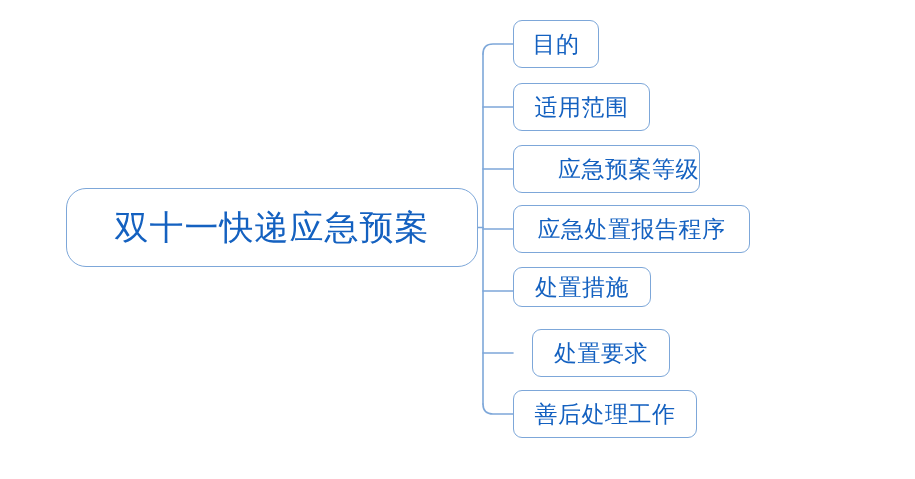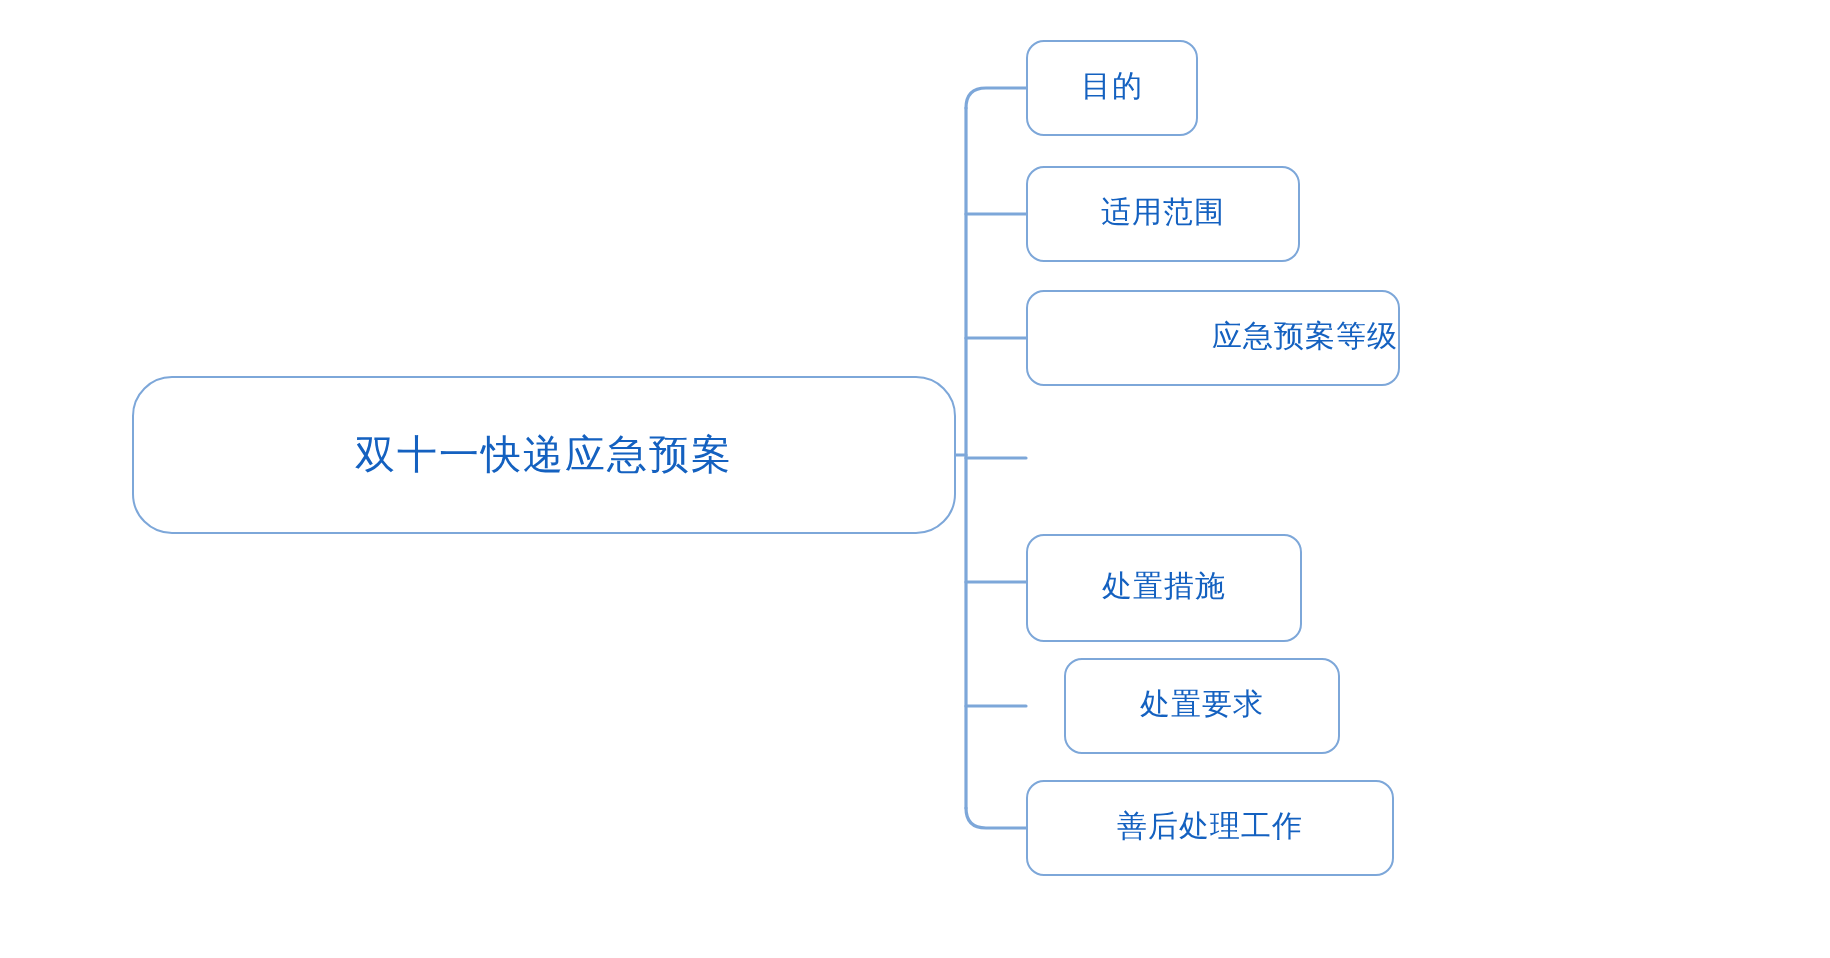--- a/index.html
+++ b/index.html
@@ -44,25 +44,25 @@
     border: 1.3px solid #7da7d9;
     border-radius: 9px;
   }
   .node-label {
     color: #1461c0;
     white-space: nowrap;
     letter-spacing: 0.5px;
     line-height: 1;
   }
   .root-label {
-    font-size: 20px;
+    font-size: 34px;
     letter-spacing: 1px;
   }
   .child-label {
-    font-size: 15px;
+    font-size: 23px;
     letter-spacing: 0.5px;
   }
 </style>
 </head>
 <body>
 
 <div id="canvas">
 
   <svg id="connectors" viewBox="0 0 915 479" width="915" height="479" aria-hidden="true">
       <path d="M 478 227.5 L 483 227.5" fill="none" stroke="#7da7d9" stroke-width="1.6" stroke-linecap="round"></path>
@@ -85,22 +85,25 @@
   </div>
 
   <div class="node node-child" id="child-1" style="left: 513px; top: 83px; width: 137px; height: 48px;">
     <span class="node-label child-label">适用范围</span>
   </div>
 
   <div class="node node-child" id="child-2" style="left: 513px; top: 145px; width: 187px; height: 48px; justify-content: flex-end;">
     <span class="node-label child-label">应急预案等级</span>
   </div>
 
+  <div class="node node-child" id="child-3" style="left: 513px; top: 205px; width: 237px; height: 48px;">
+    <span class="node-label child-label">应急处置报告程序</span>
+  </div>
 
-  <div class="node node-child" id="child-4" style="left: 513px; top: 267px; width: 138px; height: 54px;">
+  <div class="node node-child" id="child-4" style="left: 513px; top: 267px; width: 138px; height: 40px;">
     <span class="node-label child-label">处置措施</span>
   </div>
 
   <div class="node node-child" id="child-5" style="left: 532px; top: 329px; width: 138px; height: 48px;">
     <span class="node-label child-label">处置要求</span>
   </div>
 
   <div class="node node-child" id="child-6" style="left: 513px; top: 390px; width: 184px; height: 48px;">
     <span class="node-label child-label">善后处理工作</span>
   </div>

